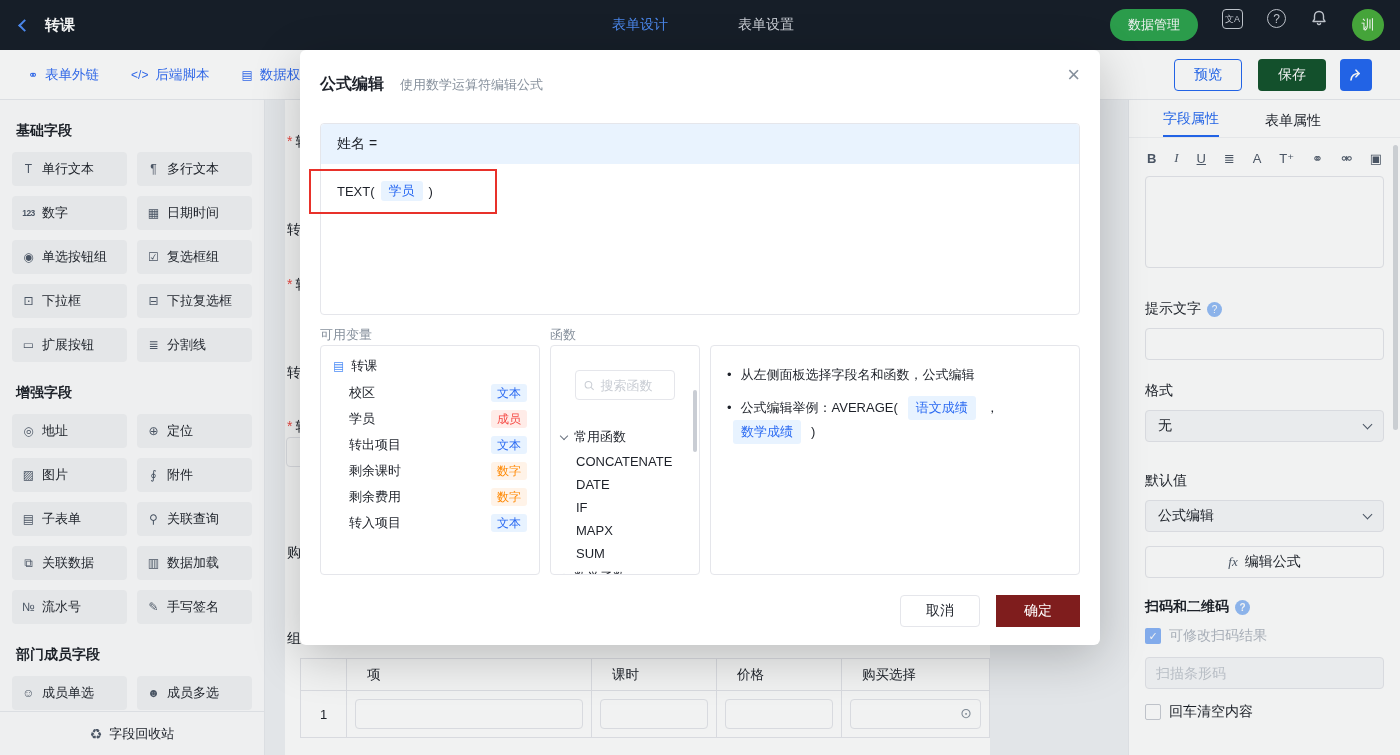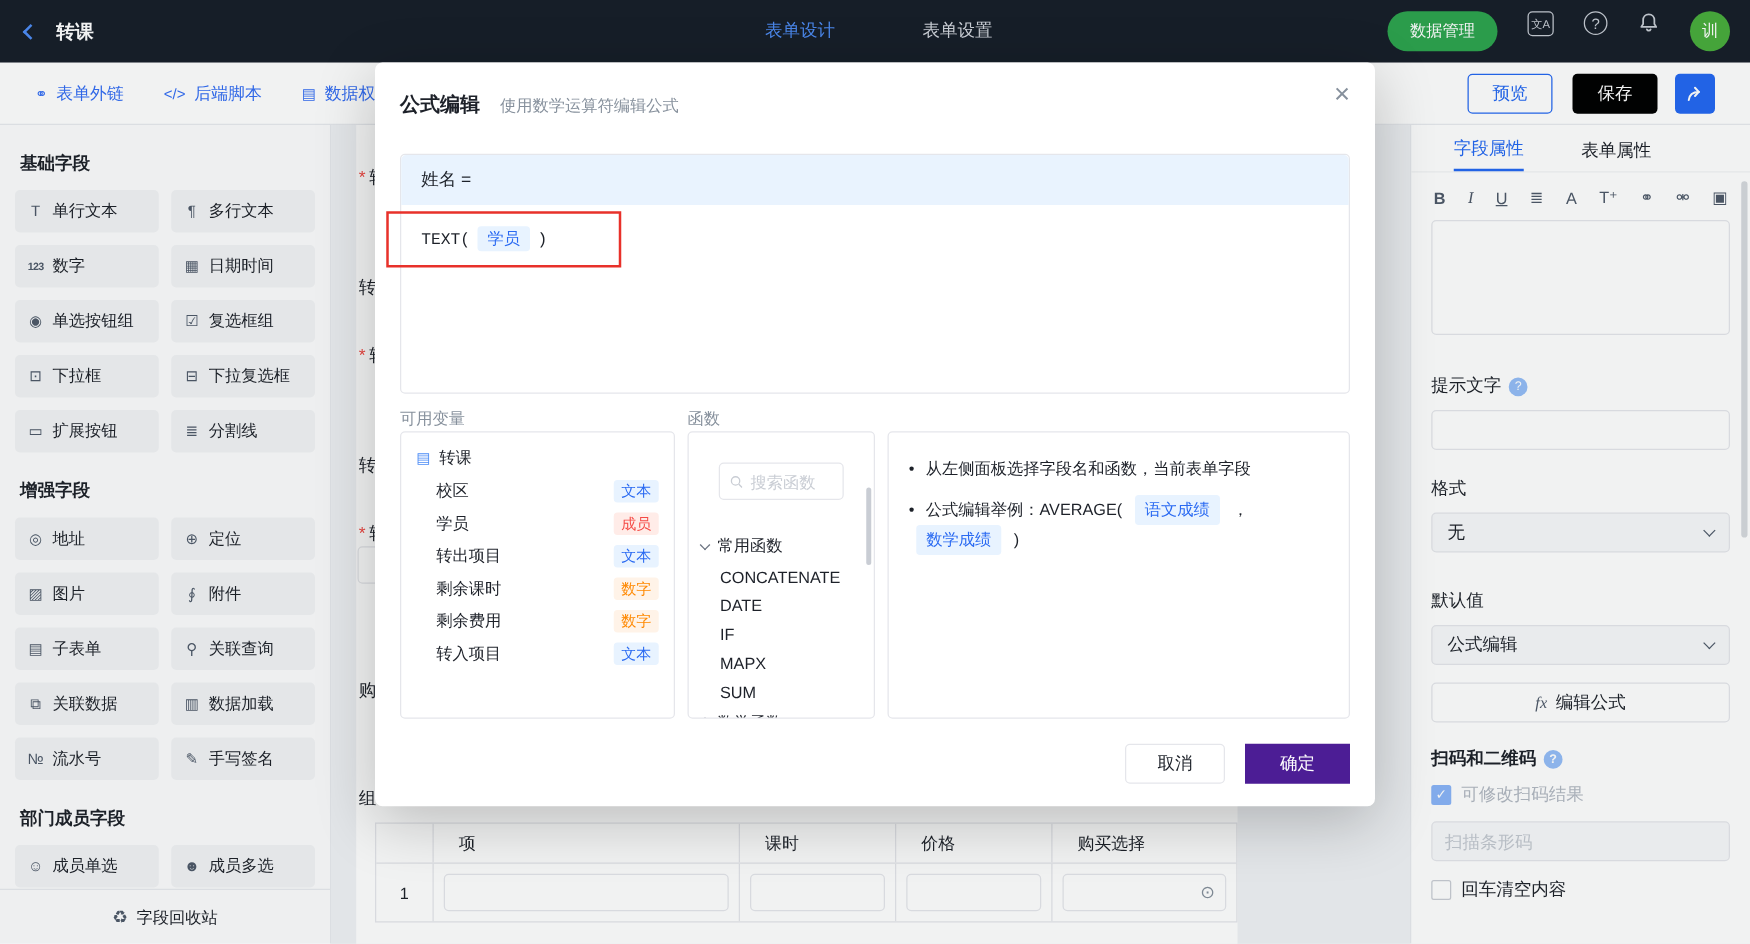--- a/index.html
+++ b/index.html
@@ -21,21 +21,21 @@
   .tb-bell{display:flex;cursor:pointer}
   .avatar{width:32px;height:32px;border-radius:50%;background:#49ad3c;color:#fff;font-size:13px;display:flex;align-items:center;justify-content:center;cursor:pointer}
 
   
   .subbar{position:absolute;top:50px;left:0;width:100%;height:50px;background:#fff;border-bottom:1px solid #e8eaee;display:flex;align-items:center;padding:0 28px;z-index:4}
   .sb-link{display:flex;align-items:center;gap:7px;color:#336df4;font-size:13.5px;margin-right:32px;cursor:pointer;white-space:nowrap}
   .sb-link .ic{font-size:12px}
   .sb-spacer{flex:1}
   .btn{height:32px;border-radius:4px;font-size:14px;display:flex;align-items:center;justify-content:center;cursor:pointer}
   .btn-outline{width:68px;background:#fff;border:1px solid #2468f2;color:#2468f2;margin-right:16px}
-  .btn-primary{width:68px;background:#000000;border:none;color:#fff}
+  .btn-primary{width:68px;background:#14532d;border:none;color:#fff}
   .btn-share{width:32px;height:32px;background:#2468f2;border:none;border-radius:4px;display:flex;align-items:center;justify-content:center;margin-left:14px;cursor:pointer}
 
   
   .sidebar{position:absolute;top:100px;left:0;width:265px;height:655px;background:#fcfcfd;border-right:1px solid #e8eaee;padding:0 12px;z-index:1}
   .sb-title{font-size:14px;font-weight:bold;color:#1d2129;margin:22px 4px 12px}
   .sb-grid{display:grid;grid-template-columns:1fr 1fr;gap:10px}
   .field-btn{height:34px;background:#f2f3f5;border-radius:4px;display:flex;align-items:center;gap:6px;padding:0 9px;font-size:13px;color:#1d2129;cursor:pointer;white-space:nowrap;overflow:hidden}
   .fb-ic{color:#4e5969;font-size:12px;min-width:15px;text-align:center;flex:none}
   .fb-ic.num{font-size:8.5px;font-weight:bold;letter-spacing:-0.5px}
   .recycle{position:absolute;bottom:0;left:0;width:100%;height:44px;background:#fcfcfd;border-top:1px solid #e8eaee;display:flex;align-items:center;justify-content:center;gap:7px;font-size:13px;color:#1d2129;cursor:pointer}
@@ -89,21 +89,21 @@
   
   .overlay{position:absolute;inset:0;background:rgba(18,26,40,0.06);z-index:10}
   .modal{position:absolute;left:300px;top:50px;width:800px;height:595px;background:#fff;border-radius:6px;box-shadow:0 12px 48px rgba(0,0,0,0.22);z-index:20}
   .m-close{position:absolute;top:14px;right:20px;font-size:22px;color:#86909c;cursor:pointer;line-height:1}
   .m-header{padding:24px 24px 0 20px;display:flex;align-items:baseline;gap:16px}
   .m-title{font-size:16px;font-weight:bold;color:#1d2129}
   .m-sub{font-size:13px;color:#86909c}
   .f-box{position:absolute;left:20px;top:73px;width:760px;height:192px;border:1px solid #e5e6eb;border-radius:4px}
   .f-head{height:40px;background:#e9f3fe;border-radius:4px 4px 0 0;display:flex;align-items:center;padding:0 16px;font-size:14px;color:#1d2129}
   .f-body{position:relative;padding:17px 16px;font-size:13px;color:#1d2129;display:flex;align-items:center}
-  .mono{font-family:Liberation Mono, monospace}
+  .mono{font-family:Liberation Sans, sans-serif}
   .pill{background:#e8f3ff;color:#2a6af2;border-radius:3px;padding:1px 8px;font-size:13px;margin:0 6px;white-space:nowrap}
   .red-annot{position:absolute;left:-12px;top:45px;width:188px;height:45px;border:2.5px solid #e8312a;z-index:2;pointer-events:none}
   .v-label{position:absolute;font-size:13px;color:#86909c;top:276px}
   .v-label.l1{left:20px}
   .v-label.l2{left:250px}
   .vars{position:absolute;left:20px;top:295px;width:220px;height:230px;border:1px solid #e5e6eb;border-radius:4px;overflow:hidden;background:#fff}
   .v-tabs{display:flex;height:36px;border-bottom:1px solid #e5e6eb}
   .v-tab{display:flex;align-items:center;padding:0 12px;font-size:13px;color:#4e5969;cursor:pointer}
   .v-tab.active{color:#2a6af2;box-shadow:inset 0 -2px 0 #2a6af2}
   .v-list{padding-top:6px}
@@ -122,21 +122,21 @@
   .tchev{width:6px;height:6px;border-right:1.3px solid #6b7380;border-bottom:1.3px solid #6b7380;flex:none}
   .tchev.down{transform:rotate(45deg);margin-top:-2px}
   .tchev.right{transform:rotate(-45deg)}
   .func-item{padding:4px 10px 4px 25px;font-size:13px;color:#1d2129;cursor:pointer}
   .funcs-scroll{position:absolute;right:2px;top:44px;width:4px;height:62px;background:#c9cdd4;border-radius:2px}
   .tips{position:absolute;left:410px;top:295px;width:370px;height:230px;border:1px solid #e5e6eb;border-radius:4px;padding:18px 16px;background:#fff}
   .tip{display:flex;align-items:center;flex-wrap:wrap;gap:0 4px;font-size:13px;color:#1d2129;line-height:22px;margin-bottom:10px}
   .tip .dot{margin-right:5px}
   .m-footer{position:absolute;right:20px;bottom:18px;display:flex;gap:16px}
   .btn-cancel{width:80px;height:32px;background:#fff;border:1px solid #e5e6eb;border-radius:4px;font-size:14px;color:#1d2129;cursor:pointer}
-  .btn-ok{width:84px;height:32px;background:#4c1d95;border:none;border-radius:0;font-size:14px;color:#fff;cursor:pointer}
+  .btn-ok{width:84px;height:32px;background:#7f1d1d;border:none;border-radius:0;font-size:14px;color:#fff;cursor:pointer}
 </style>
 </head>
 <body>
 
 <div class="topbar">
   <div class="tb-left">
     <span class="back">
         <span class="back-chev"></span>
       </span>
     <span class="tb-title">转课</span>
@@ -497,21 +497,21 @@
     <div class="func-group">
         <span class="tchev right"></span>
         <span>文本函数</span>
       </div>
     <div class="funcs-scroll"></div>
   </div>
 
   <div class="tips">
     <div class="tip">
         <span class="dot">•</span>
-        <span>从左侧面板选择字段名和函数，当前表单字段</span>
+        <span>从左侧面板选择字段名和函数，公式编辑</span>
       </div>
     <div class="tip">
       <span class="dot">•</span>
       <span>公式编辑举例：AVERAGE(</span>
       <span class="pill">语文成绩</span>
       <span>，</span>
       <span class="pill">数学成绩</span>
       <span>)</span>
     </div>
   </div>

